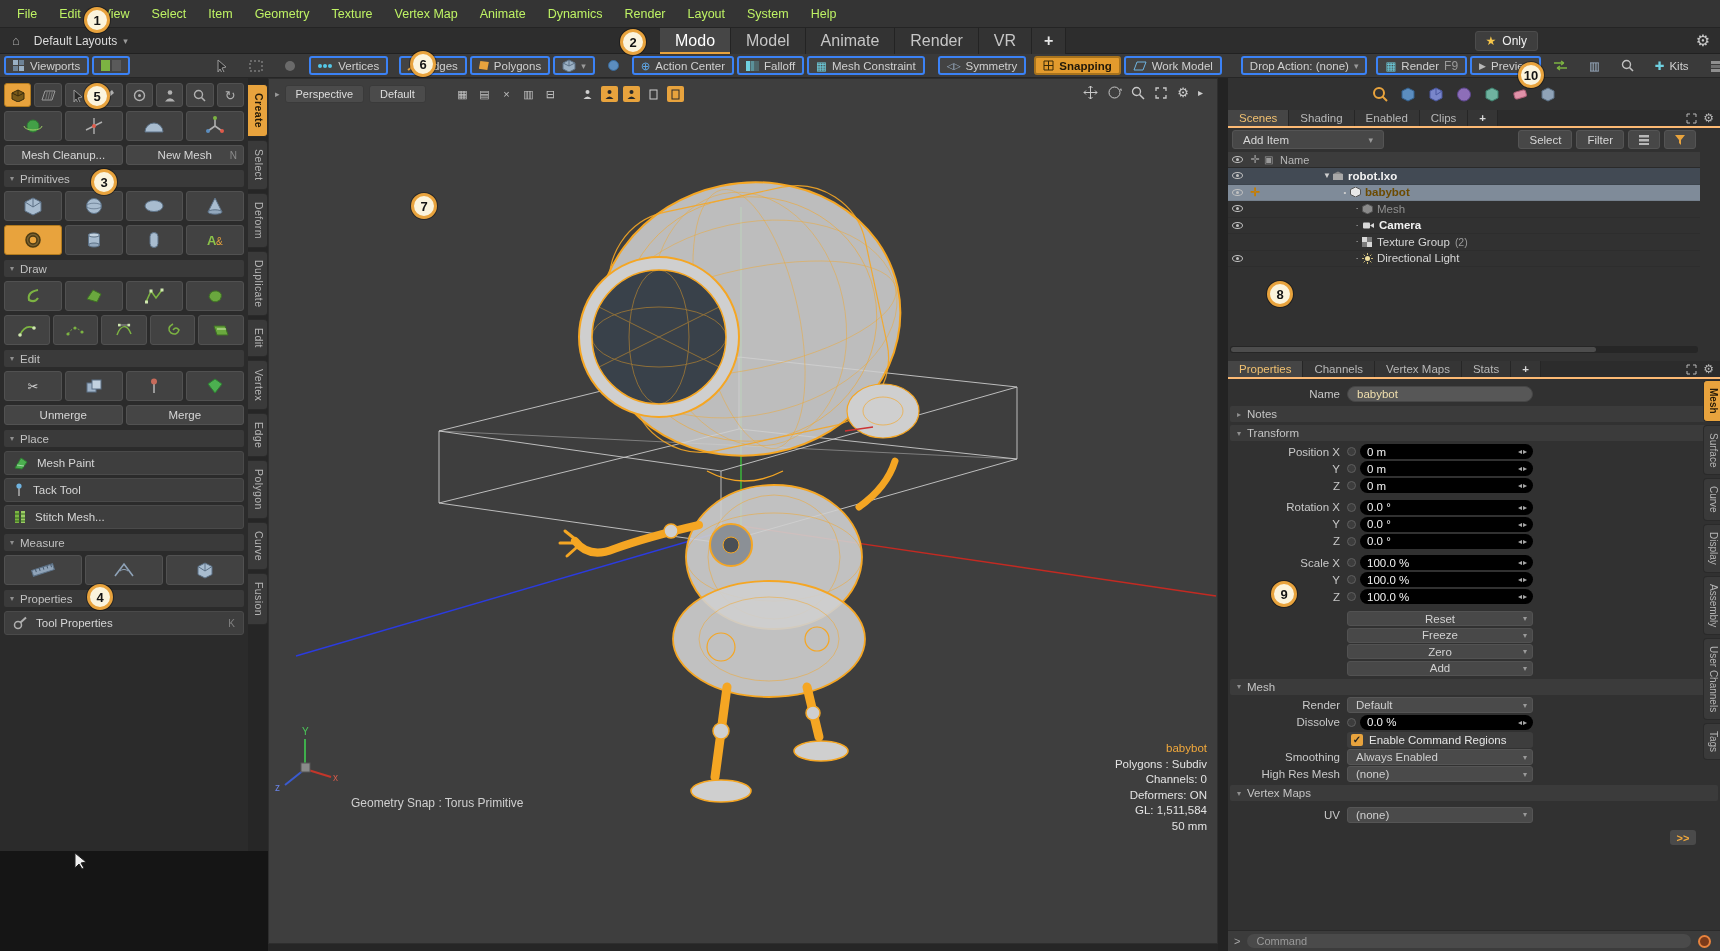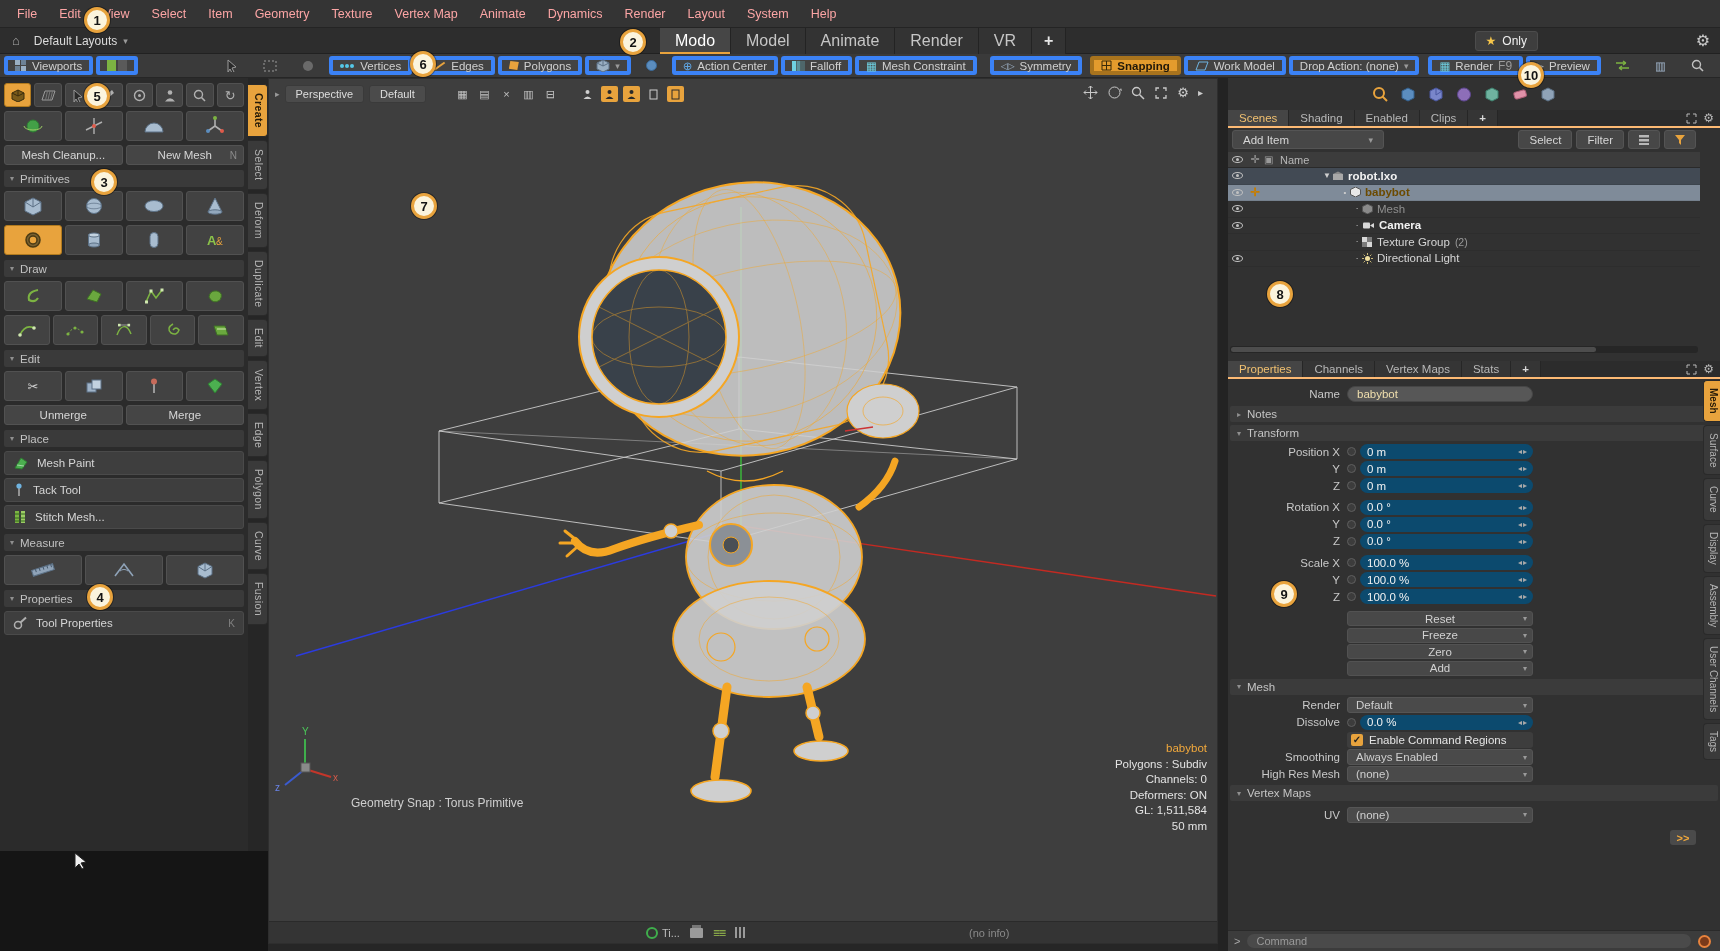--- a/index.html
+++ b/index.html
@@ -2,38 +2,38 @@
 <html><head>
 <meta charset="utf-8">
 <style>
   *{box-sizing:border-box;margin:0;padding:0}
   html,body{width:1720px;height:951px;overflow:hidden;background:#1c1c1c;
     font-family:"Liberation Sans",sans-serif;-webkit-font-smoothing:antialiased}
   #app{position:relative;width:1720px;height:951px;background:#262626;color:#d4d4d4;font-size:12px}
 
   
   .menubar{position:absolute;top:0;left:0;right:0;height:28px;background:#343434;border-bottom:1px solid #242424;display:flex;align-items:center;padding-left:6px}
-  .menu-item{padding:0 11px;font-size:12.5px;color:#fca5a5;cursor:default}
+  .menu-item{padding:0 11px;font-size:12.5px;color:#bef264;cursor:default}
 
   
   .layoutbar{position:absolute;top:28px;left:0;right:0;height:26px;background:#2d2d2d;border-bottom:1px solid #212121;display:flex;align-items:center}
   .home-ic{margin-left:12px;color:#a8a8a8;font-size:13px}
   .layouts{margin-left:14px;color:#dcdcdc;font-size:12px;display:flex;align-items:center;gap:6px}
   .caret{font-size:9px;color:#9a9a9a}
   .ltabs{position:absolute;left:660px;top:0;height:26px;display:flex;align-items:stretch}
   .ltab{display:flex;align-items:center;padding:0 15px;font-size:16px;color:#c6c6c6;background:#333;border-right:1px solid #232323}
   .ltab.active{background:#464646;color:#fff;box-shadow:inset 0 -2px 0 #e8a33d}
   .ltab.plus{padding:0 12px;font-weight:bold;color:#e6e6e6}
   .only-btn{position:absolute;right:182px;top:3px;height:20px;display:flex;align-items:center;gap:6px;background:#3e3e3e;border:1px solid #4c4c4c;border-radius:3px;padding:0 10px;color:#efefef;font-size:12px}
   .star{color:#f7c64a;font-size:12px}
   .gear-right{position:absolute;right:10px;top:3px;font-size:16px;color:#c9c9c9}
 
   
   .toolbar{position:absolute;top:54px;left:0;right:0;height:24px;background:#3a3a3a;border-bottom:1px solid #262626;display:flex;align-items:center;padding:0 4px;font-size:11.5px;color:#d0d0d0}
-  .tb{height:19px;display:flex;align-items:center;gap:5px;padding:0 7px;background:#434343;border:4px solid #3b82f6;border-radius:3px;margin-right:3px;white-space:nowrap}
+  .tb{height:19px;display:flex;align-items:center;gap:5px;padding:0 7px;background:#434343;border:2px solid #3b82f6;border-radius:3px;margin-right:3px;white-space:nowrap}
   .tb.plain{background:transparent;border-color:transparent}
   .tb.orange{background:#e39b2d;border-color:#a8731d;color:#20180a;font-weight:bold}
   .tb .sub{color:#9a9a9a;font-size:12px}
   .mini{display:inline-flex;align-items:center;justify-content:center}
   .dotv{width:4px;height:4px;border-radius:50%;background:#54c8e8;display:inline-block;margin-right:1px}
   .edge-ic{width:12px;height:10px;position:relative}
   .edge-ic::after{content:"";position:absolute;left:0;top:8px;width:13px;height:2px;background:#e8a33d;transform:rotate(-35deg);transform-origin:left}
   .poly-ic{width:10px;height:9px;background:#e8a33d;clip-path:polygon(15% 0,100% 10%,85% 100%,0 85%)}
   .tealg{color:#6fd0e0}
   .blueg{color:#5fa8e8}
@@ -122,21 +122,21 @@
   
   .props{position:absolute;left:0;right:0;top:283px}
   .name-row{display:flex;align-items:center;margin:6px 0 4px}
   .plabel{width:112px;text-align:right;color:#c8c8c8;font-size:11.5px;margin-right:7px}
   .ninput{width:186px;height:16px;background:#575757;border:1px solid #464646;border-radius:8px;color:#f0debo;color:#f0dfae;font-size:11.5px;display:flex;align-items:center;padding:0 9px}
   .shead{display:flex;align-items:center;gap:6px;height:16px;background:#3b3b3b;color:#c4c4c4;font-size:11.5px;padding:0 7px;margin:3px 2px;border-radius:2px}
   .shead .tri{font-size:8px;color:#8f8f8f}
   .trow{display:flex;align-items:center;height:15.5px;margin-bottom:1.5px}
   .trow.gap{margin-top:6px}
   .knob{width:9px;height:9px;border-radius:50%;background:#3c3c3c;border:1px solid #5f5f5f;margin-right:4px}
-  .tfield{width:173px;height:15px;background:#0c4a6e;border-radius:8px;display:flex;align-items:center;color:#f2f2f2;font-size:11.5px;padding:0 7px;position:relative}
+  .tfield{width:173px;height:15px;background:#000000;border-radius:8px;display:flex;align-items:center;color:#f2f2f2;font-size:11.5px;padding:0 7px;position:relative}
   .tfield .spin{position:absolute;right:5px;color:#a9a9a9;font-size:8px;letter-spacing:1px}
   .pbut{margin-left:119px;width:186px;height:15px;background:#484848;border:1px solid #525252;border-radius:3px;color:#d2d2d2;font-size:11.5px;display:flex;align-items:center;justify-content:center;position:relative;margin-bottom:1.5px}
   .pbut .dd{position:absolute;right:5px;font-size:8px;color:#9a9a9a}
   .drop{width:186px;height:16px;background:#4a4a4a;border:1px solid #555;border-radius:3px;color:#cfcfcf;font-size:11.5px;display:flex;align-items:center;padding:0 8px;position:relative}
   .drop .dd{position:absolute;right:5px;font-size:8px;color:#9a9a9a}
   .chkpanel{margin-left:119px;width:186px;height:16px;background:#3d3d3d;border-radius:3px;display:flex;align-items:center;gap:6px;padding:0 4px;margin-bottom:2px}
   .chk{width:12px;height:12px;background:#e8a33d;border-radius:2px;color:#222;font-size:10px;display:flex;align-items:center;justify-content:center;font-weight:bold}
   .morebtn{margin-left:auto;margin-right:24px;width:26px;height:15px;background:#4a4a4a;border-radius:3px;color:#f2a93c;font-weight:bold;font-size:11px;display:flex;align-items:center;justify-content:center;margin-top:6px}
 
   .rvtabs{position:absolute;right:0;top:302px;width:17px;display:flex;flex-direction:column;gap:3px}
@@ -291,21 +291,21 @@
       <span>Snapping</span>
     </span>
     <span class="tb">
       <span>
           <svg width="14" height="10">
             <path d="M4 1h9l-3 8H1z" fill="none" stroke="#6fb3e0"></path>
           </svg>
         </span>
       <span>Work Model</span>
     </span>
-    <span class="tb" style="width:142px;justify-content:space-between">
+    <span class="tb" style="margin-left:16px;width:142px;justify-content:space-between">
       <span>Drop Action: (none)</span>
         <span class="caret">▾</span>
     </span>
     <span class="tb" style="margin-left:6px">
       <span class="tealg">▦</span>
       <span>Render</span>
       <span class="sub">F9</span>
     </span>
     <span class="tb">
       <span style="color:#b8b8b8;font-size:9px">▶</span>
@@ -813,41 +813,20 @@
 
     <div class="vp-info">
       <div class="nm">babybot</div>
       <div>Polygons : Subdiv</div>
       <div>Channels: 0</div>
       <div>Deformers: ON</div>
       <div>GL: 1,511,584</div>
       <div>50 mm</div>
     </div>
 
-    <div class="vp-bottom">
-      <span style="width:377px"></span>
-      <span class="vpb-ic">
-          <span class="clock"></span>
-          <span>Ti...</span>
-        </span>
-      <span class="vpb-ic">
-          <span class="prn"></span>
-        </span>
-      <span class="vpb-ic">
-          <span class="lst">≡≡</span>
-        </span>
-      <span class="vpb-ic">
-          <span class="sld">
-            <i></i>
-            <i></i>
-            <i></i>
-          </span>
-        </span>
-      <span class="noinfo">(no info)</span>
-    </div>
   </div>
 
   <div class="gutter"></div>
 
   <div class="rightpanel">
 
     <div class="rp-icons">
       <span class="rpi">
           <svg width="16" height="16">
             <circle cx="7" cy="7" r="5" fill="none" stroke="#e8a33d" stroke-width="2"></circle>

